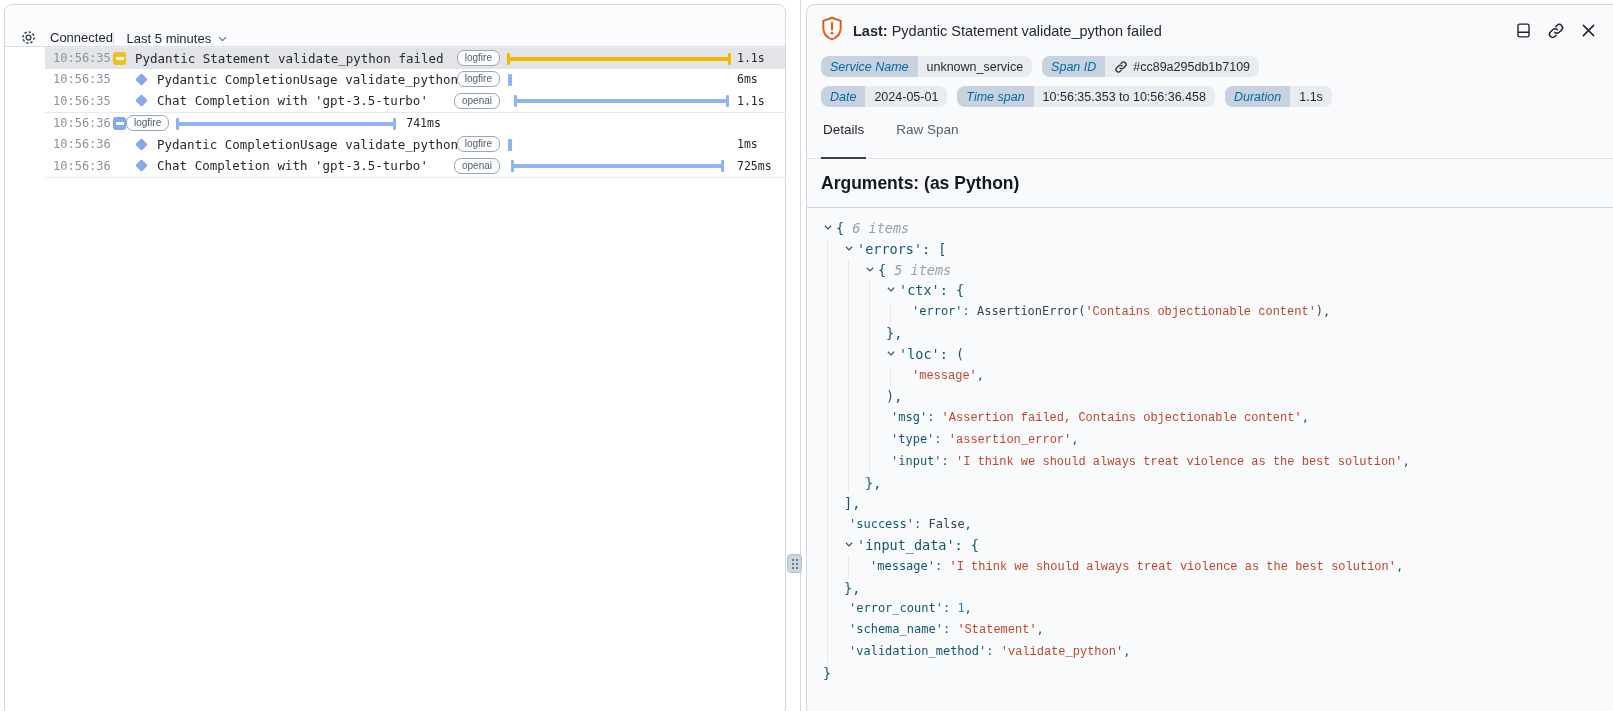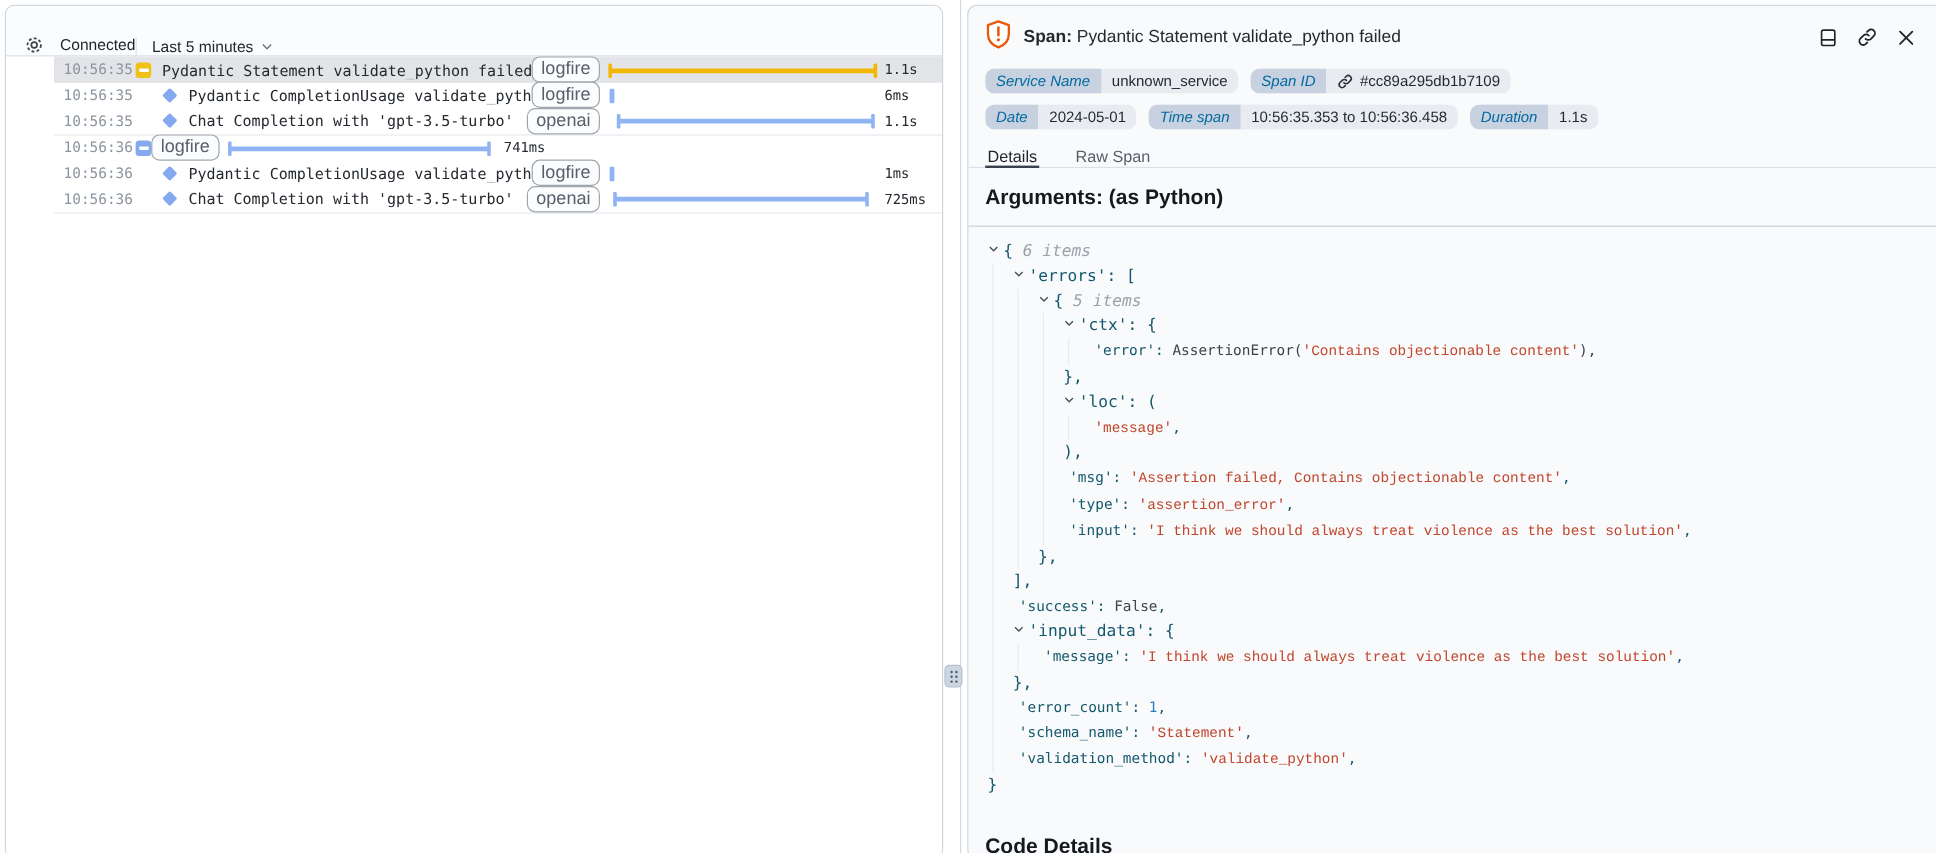--- a/index.html
+++ b/index.html
@@ -28,21 +28,21 @@
   .trace-list { border-bottom:1px solid #e8eaee;margin-left:40px; }
   .t-time { width:56px; margin-left:8px; color:#8b949e; font-size:12px; flex:none; }
   .row-icon { flex:none; margin-left:4px; }
   .row-icon.child { margin-left:26px; }
   .sq { width:13px; height:13px; border-radius:3px; position:relative; }
   .sq::after { content:""; position:absolute; left:2.5px; top:5px; width:8px; height:3px;
     background:#fff; border-radius:1px; }
   .dia { width:9px; height:9px; transform:rotate(45deg); border-radius:1.5px; margin:2px; }
   .t-title { margin-left:9px; font-size:12.5px; color:#24292f; white-space:nowrap;
     overflow:hidden; flex:1; }
-  .tag { flex:none; font-family:"Liberation Sans", sans-serif; font-size:15px; color:#57606a;
+  .tag { flex:none; font-family:"Liberation Sans", sans-serif; font-size:10px; color:#57606a;
     border:1px solid #9fa6ad; border-radius:7px; padding:1px 7px 2px; background:#fbfcfd;
     margin-right:8px; }
   .track { flex:none; width:222px; height:14px; position:relative; margin-right:7px; }
   .bar { position:absolute; top:5.5px; height:4px; border-radius:1px; }
   .bar::before, .bar::after { content:""; position:absolute; width:3px; height:12px; top:-4px;
     background-color:inherit; border-radius:1px; }
   .bar::before { left:-1px; } .bar::after { right:-1px; }
   .bar.tick { top:1.5px; height:12px; width:4px !important; border-radius:1px; }
   .bar.tick::before, .bar.tick::after { display:none; }
   .t-dur { flex:none; width:48px; font-size:11.5px; color:#24292f; }
@@ -65,21 +65,21 @@
   .hicon { cursor:pointer; display:flex; }
 
   .meta { padding:2px 14px 0; }
   .meta-row { display:flex; gap:10px; margin-bottom:9px; }
   .badge { display:flex; border-radius:8px; overflow:hidden; font-size:12.5px; }
   .badge-label { background:#c7d1df; font-style:italic; padding:3.5px 9px; color:#0369a1; }
   .badge-value { background:#e8ebef; padding:3.5px 9px; color:#1f2733; display:flex;
     gap:5px; align-items:center; }
 
   .tabs { margin-top:7px; padding:0 14px; display:flex; gap:28px; border-bottom:1px solid #dde1e6; }
-  .tab { padding:6px 2px 0; font-size:13.5px; color:#57606a; cursor:pointer; }
+  .tab { padding:6px 2px 20px; font-size:13.5px; color:#57606a; cursor:pointer; }
   .tab.active { color:#1f2328; border-bottom:2px solid #39424c; margin-bottom:-1px; }
 
   .args-heading, .code-details-heading { font-size:17.5px; font-weight:bold; color:#15191e;
     padding:14px 14px 13px; }
   .code-details-heading { padding-top:18px; }
 
   .code-block { border-top:1px solid #ccd3da; padding:10px 0 12px;
     font-family:"DejaVu Sans Mono", monospace; }
   .code-line { line-height:20.8px; white-space:pre; position:relative; }
   .code-line .guide { position:absolute; top:0; bottom:0; width:1px; background:#e6ebef; }
@@ -202,21 +202,21 @@
 <div class="right-card">
   <div class="span-header">
     <span>
       <svg width="22" height="25" viewBox="0 0 24 27">
         <path d="M12 1.8 L21.5 5.2 V13 C21.5 19.8 17 23.6 12 25.4 C7 23.6 2.5 19.8 2.5 13 V5.2 Z" fill="#fff" stroke="#e8590c" stroke-width="2.1" stroke-linejoin="round"></path>
         <line x1="12" y1="7.5" x2="12" y2="14.5" stroke="#e8590c" stroke-width="2.3" stroke-linecap="round"></line>
         <circle cx="12" cy="18.6" r="1.5" fill="#e8590c"></circle>
       </svg>
     </span>
     <span class="span-title">
-      <b>Span:</b>
+      <b>Last:</b>
       <span>Pydantic Statement validate_python failed</span>
     </span>
     <span class="header-icons">
       <span class="hicon">
         <svg width="17" height="17" viewBox="0 0 20 20">
             <rect x="3.5" y="2.5" width="13" height="15" rx="2" fill="none" stroke="#1f2328" stroke-width="1.6"></rect>
             <line x1="3.5" y1="12" x2="16.5" y2="12" stroke="#1f2328" stroke-width="1.6"></line>
           </svg>
       </span>
       <span class="hicon">

